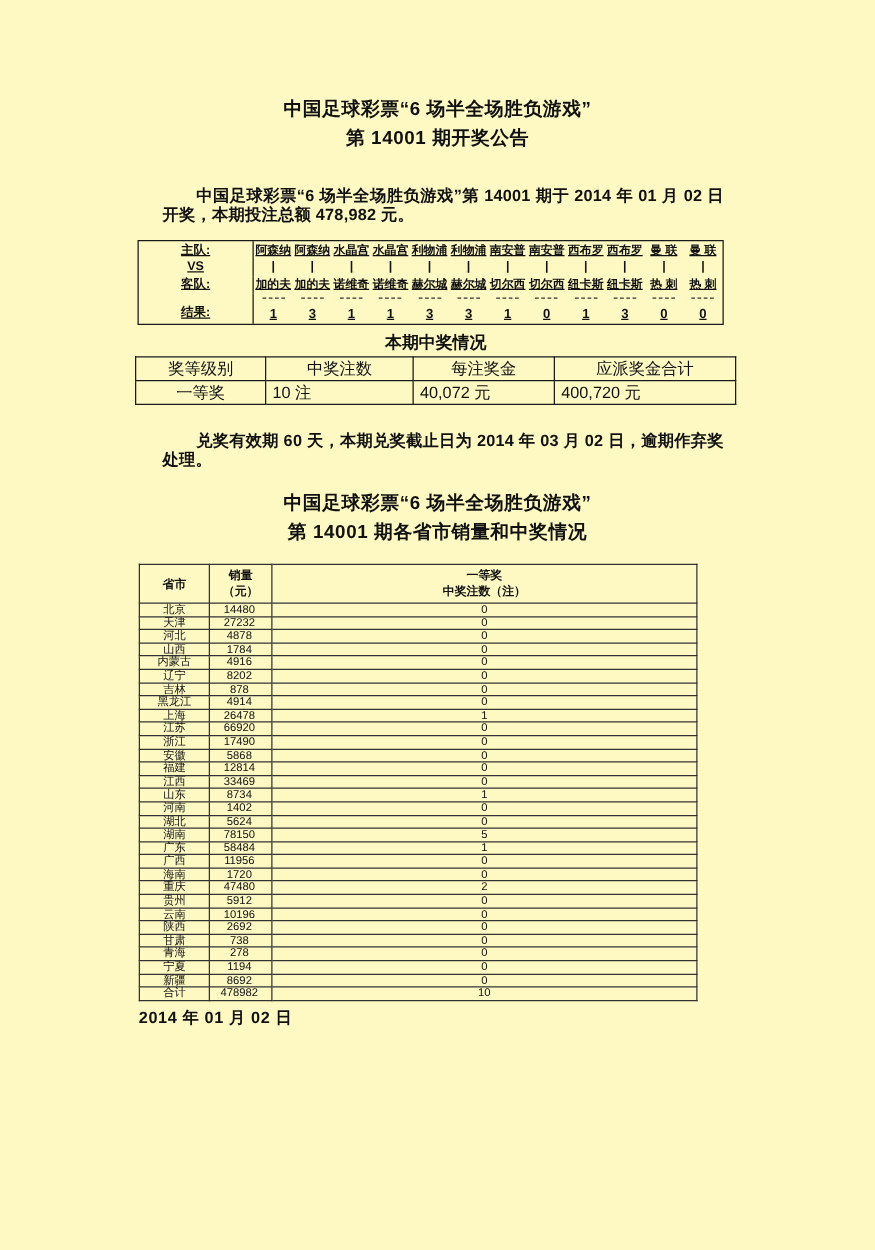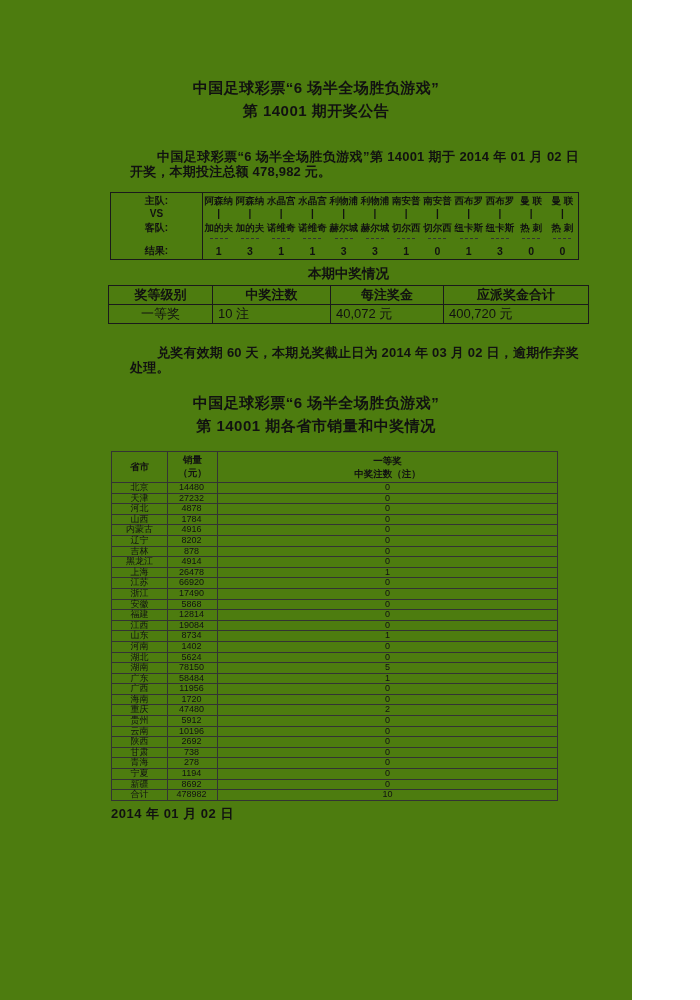--- a/index.html
+++ b/index.html
@@ -1,56 +1,56 @@
 <!DOCTYPE html>
 <html><head>
 <meta charset="utf-8">
 <style>
   html,body { margin:0; padding:0; }
   body {
     width:700px; height:1000px; background:#ffffff; color:#111;
     font-family:"Liberation Sans", sans-serif;
     -webkit-font-smoothing:antialiased;
   }
-  .page { position:relative; width:632px; height:1000px; background:#4d7c0f; overflow:hidden; }
+  .page { position:relative; width:700px; height:1000px; background:#fef9c3; overflow:hidden; }
 
   
   .doc-title { padding-top:76px; text-align:center; font-weight:bold; font-size:15px; line-height:23px; letter-spacing:0.5px; }
   .doc-title.second { padding-top:0; margin-top:16px; }
 
   
   .para {
     width:449px; margin:27px 0 0 130px;
     font-size:13px; line-height:15px; font-weight:600;
     text-align:justify; text-indent:27px; letter-spacing:0.2px;
   }
   .para.second { margin-top:21px; }
 
   
   #match-grid {
     display:grid; grid-template-columns:92px repeat(12,1fr);
     width:467px; margin:13px 0 0 110px;
-    border:1.5px solid #1a1a1a; font-weight:bold;
+    border:1.5px solid #1a1a1a; font-weight:bold;text-decoration:underline;
   }
   .mt-label { border-right:1.2px solid #1a1a1a; }
   .mt-c { text-align:center; white-space:nowrap; overflow:visible; }
   .row-home   { height:15px; line-height:16px; font-size:9.5px; }
   .row-vs     { height:13px; line-height:12px; font-size:10px; }
   .row-away   { height:14px; line-height:13px; font-size:9.5px; }
   .row-dash   { height:9px; }
   .row-result { height:15px; line-height:14px; font-size:10.5px; }
   .mt-label.row-home, .mt-label.row-away, .mt-label.row-result, .mt-label.row-vs { font-size:10px; }
   .dash-line { width:18px; border-top:1.6px dashed #333; margin:3px auto 0; }
 
   
   .prize-wrap { width:481px; margin:5px 0 0 108px; }
   .prize-title { text-align:center; font-weight:bold; font-size:13.5px; margin:0 0 2px 0; }
   table.prize { width:100%; border-collapse:collapse; font-size:13px; table-layout:fixed; }
   table.prize th, table.prize td { border:1.5px solid #1a1a1a; height:17px; padding:0 5px; overflow:hidden; }
-  table.prize th { font-weight:bold; text-align:center; }
+  table.prize th { font-weight:normal; text-align:center; }
   td.c-center { text-align:center; }
   td.c-right  { text-align:left; }
 
   
   .prov-wrap { width:447px; margin:14px 0 0 111px;border-radius:21px; }
   table.prov { width:100%; border-collapse:collapse; font-size:9px; table-layout:fixed; }
   table.prov th, table.prov td { border:1px solid #333; padding:0 2px; }
   table.prov thead th { height:30px; font-weight:bold; font-size:9.5px; text-align:center; }
   .th-two-line { line-height:13px; }
   table.prov td { height:9.5px; line-height:9.6px; }
@@ -278,21 +278,21 @@
             <td class="p-sales">5868</td>
             <td class="p-prize">0</td>
           </tr>
           <tr>
             <td class="p-name">福建</td>
             <td class="p-sales">12814</td>
             <td class="p-prize">0</td>
           </tr>
           <tr>
             <td class="p-name">江西</td>
-            <td class="p-sales">19084</td>
+            <td class="p-sales">33469</td>
             <td class="p-prize">0</td>
           </tr>
           <tr>
             <td class="p-name">山东</td>
             <td class="p-sales">8734</td>
             <td class="p-prize">1</td>
           </tr>
           <tr>
             <td class="p-name">河南</td>
             <td class="p-sales">1402</td>

